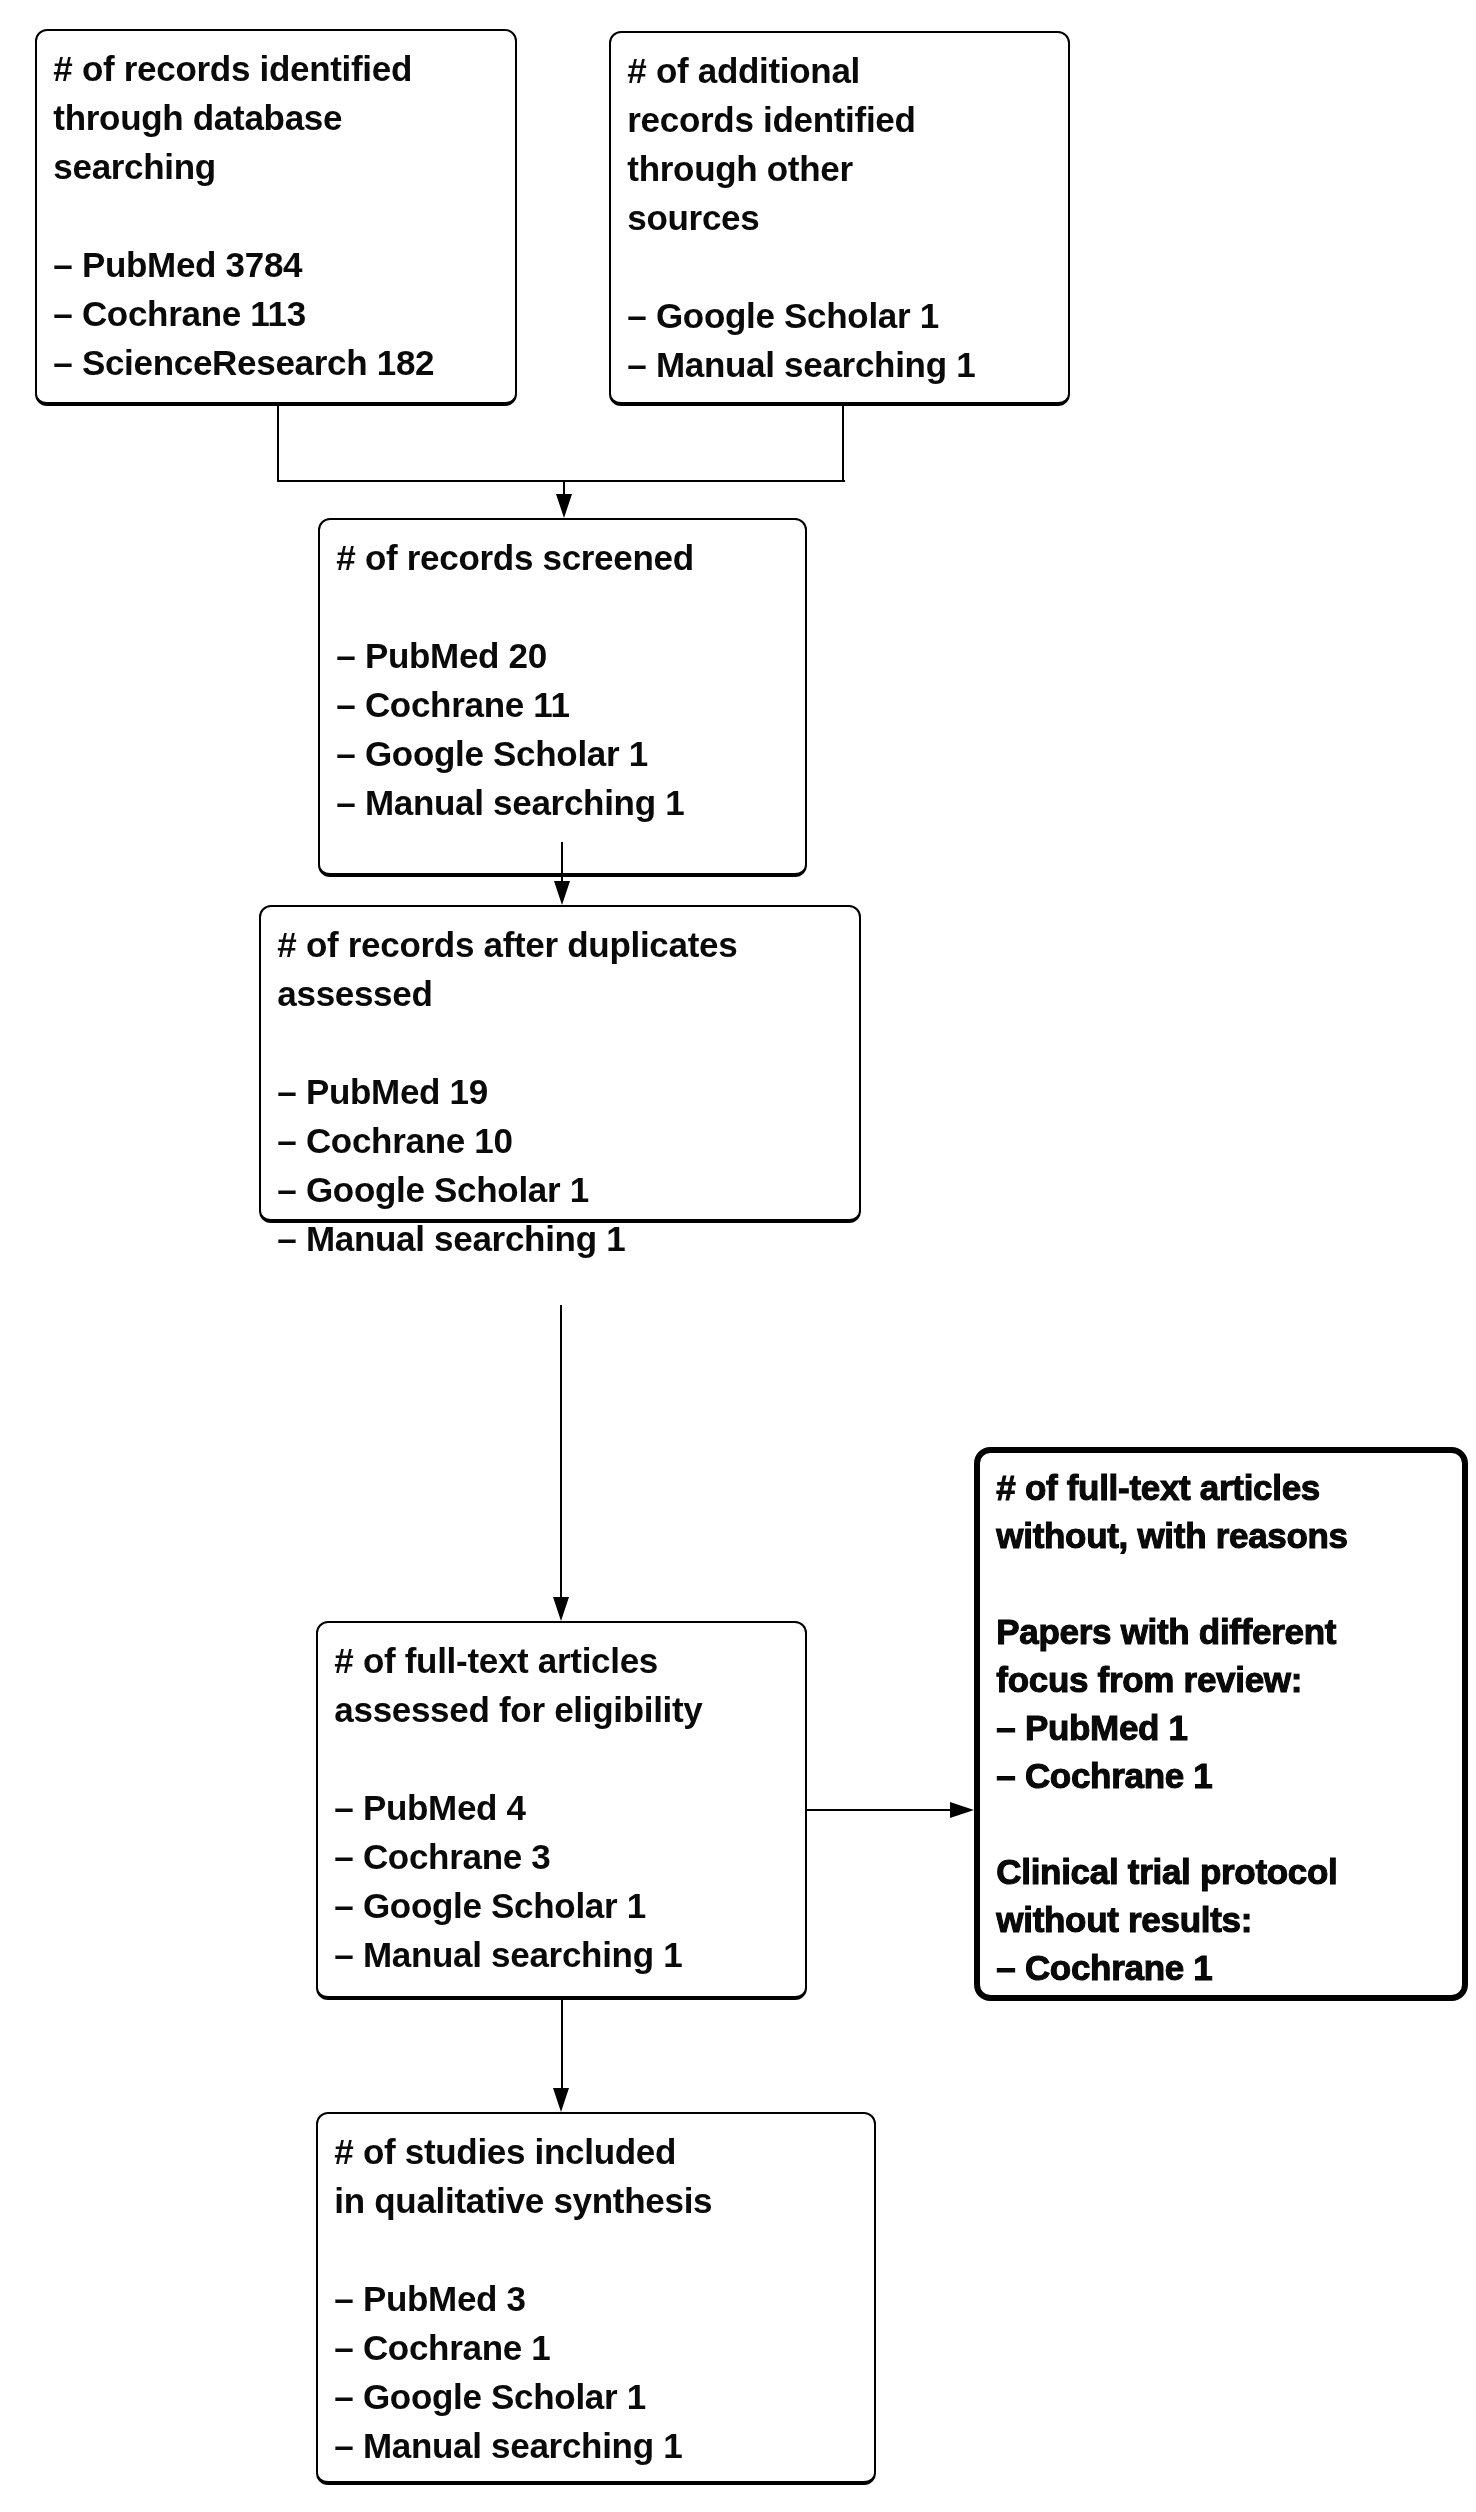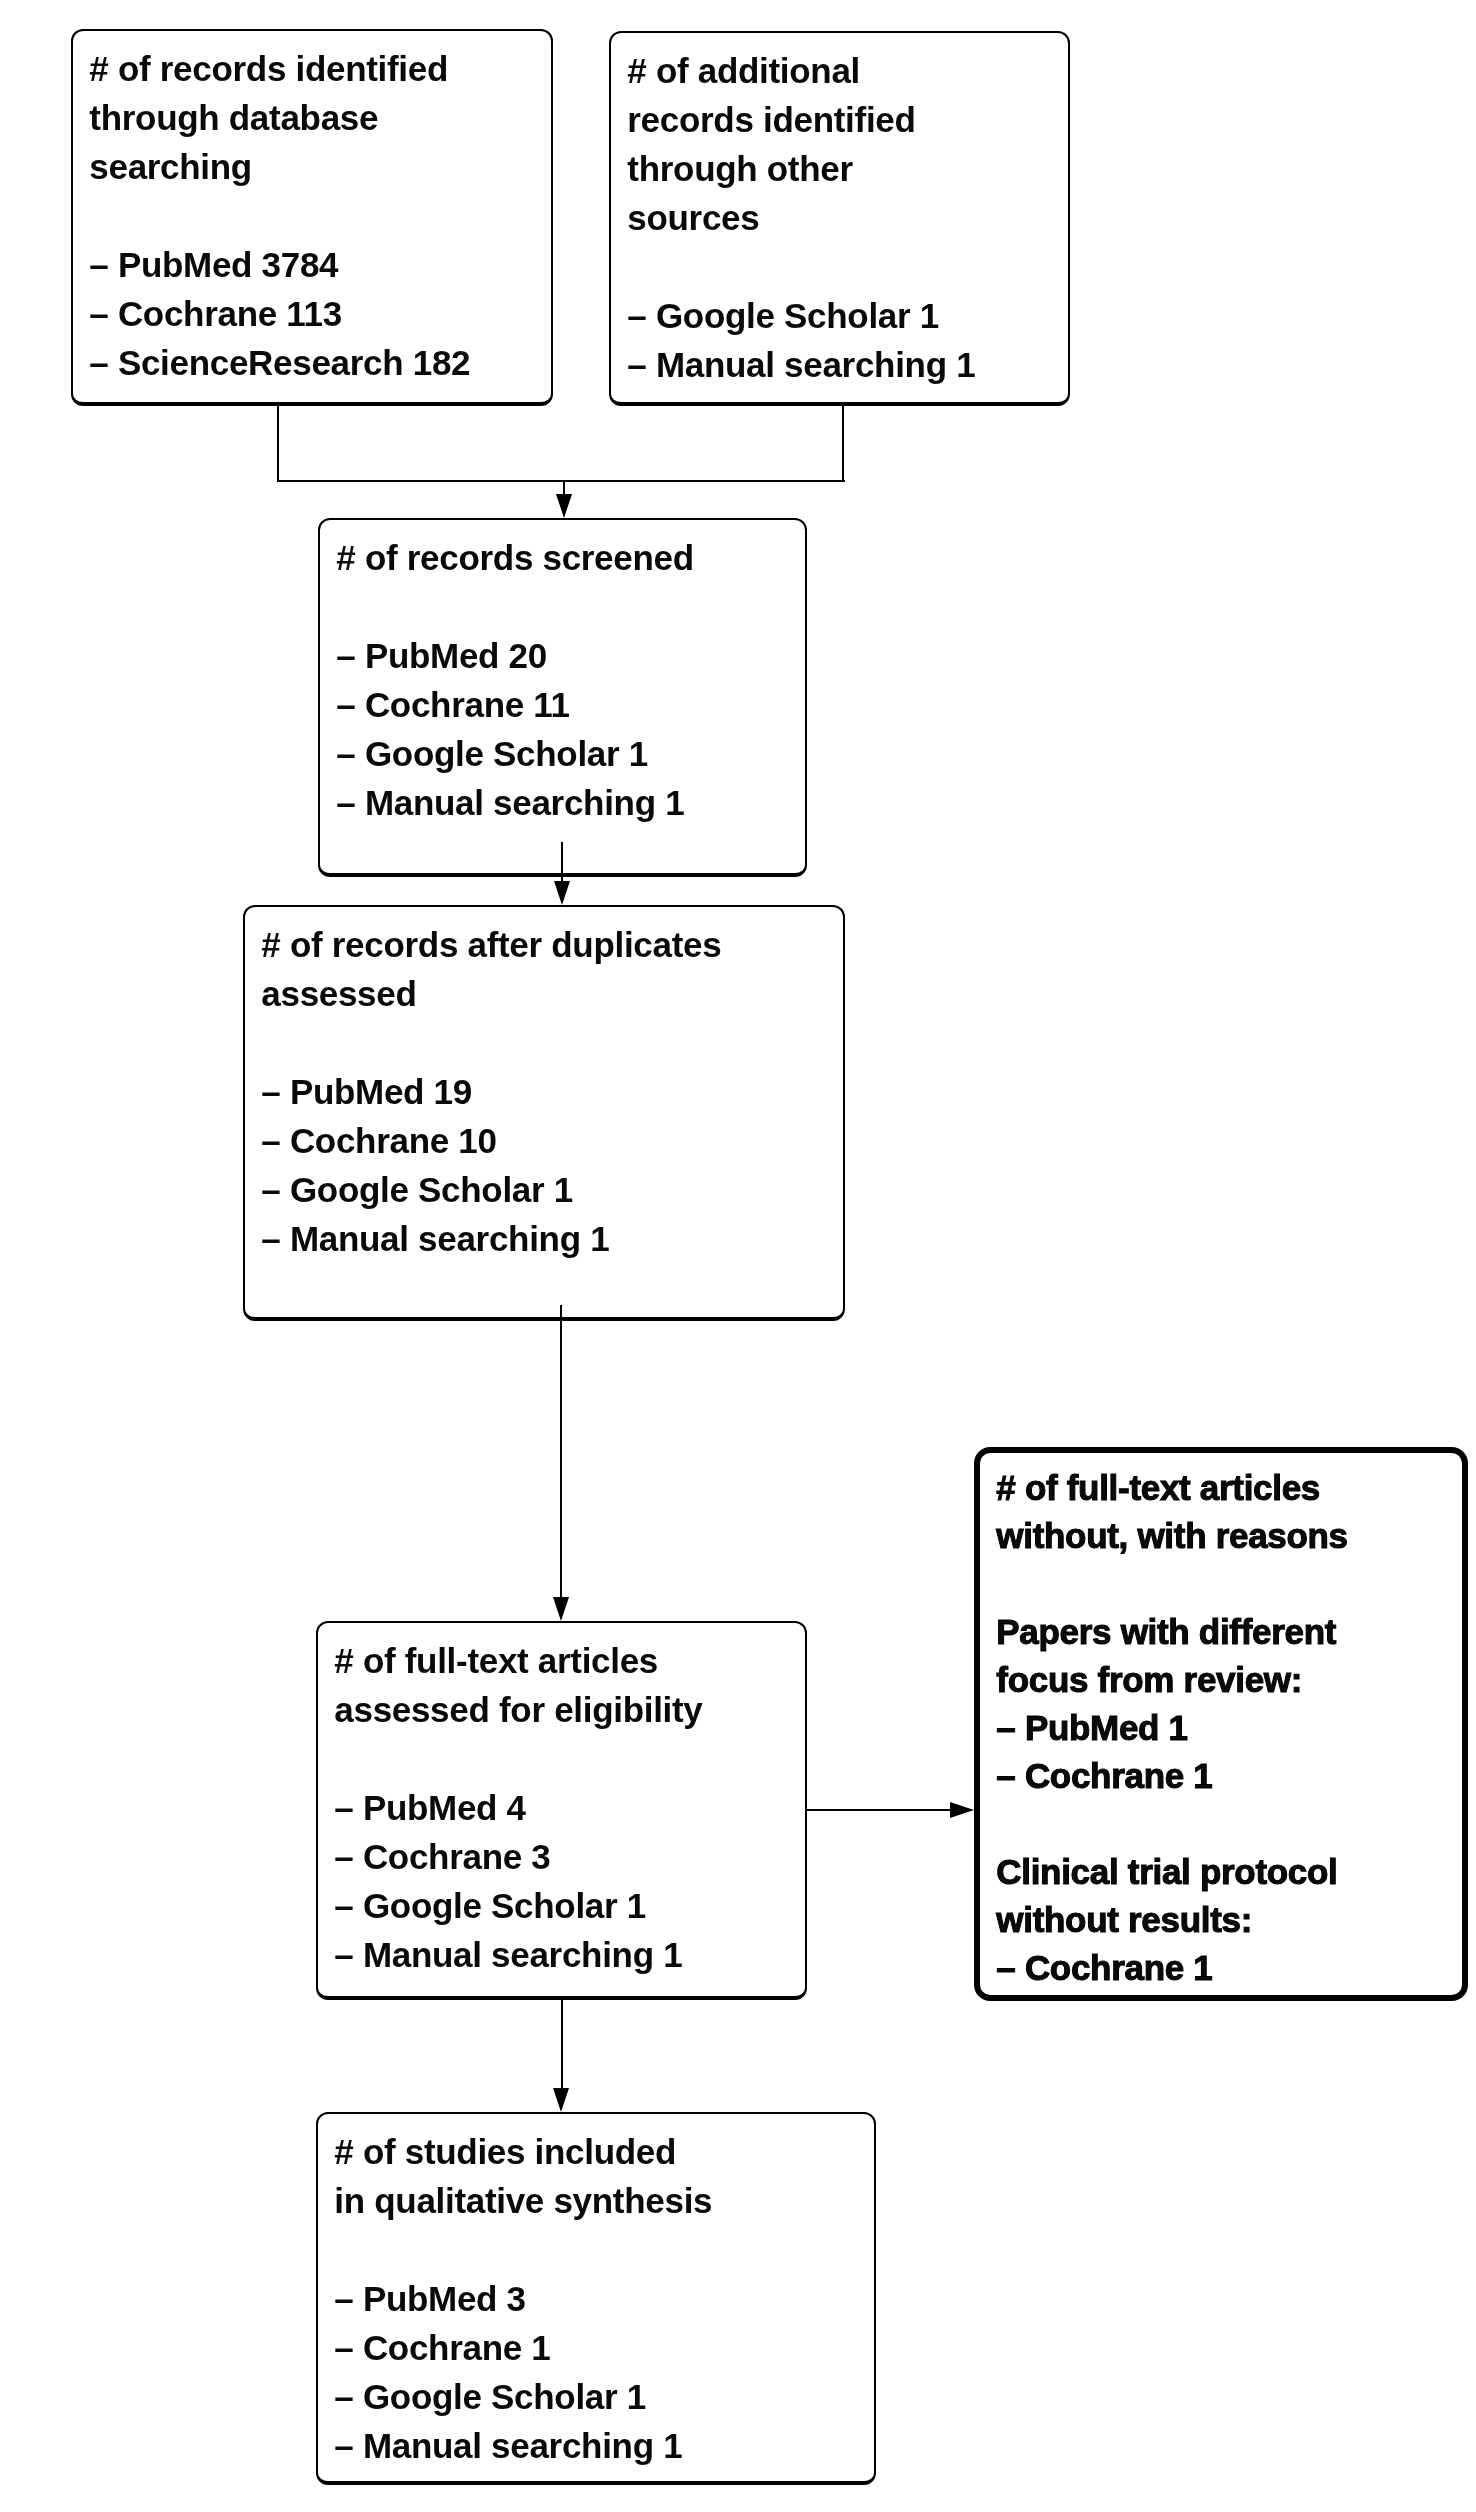--- a/index.html
+++ b/index.html
@@ -61,24 +61,24 @@
   .arrow-right {
     position: absolute;
     width: 0;
     height: 0;
     border-top: 8.7px solid transparent;
     border-bottom: 8.7px solid transparent;
     border-left: 24px solid #000000;
   }
 
   
-  #box-identified-db      { left: 35px;   top: 29px;   width: 482px;  height: 377px; margin-left: 36px; }
+  #box-identified-db      { left: 35px;   top: 29px;   width: 482px;  height: 377px; }
   #box-identified-other   { left: 609px; top: 31px;   width: 461px;  height: 375px; }
   #box-screened           { left: 318px;  top: 518px;  width: 489px;  height: 359px; }
-  #box-deduplicated       { left: 243px;  top: 905px; width: 602px; height: 416px; }
+  #box-deduplicated       { left: 259px;  top: 905px; width: 602px; height: 318px; }
   #box-fulltext-assessed  { left: 316px;  top: 1621px; width: 491px;  height: 379px; }
   #box-fulltext-excluded  { left: 974px; top: 1447px; width: 494px;  height: 554px; }
   #box-included           { left: 316px;  top: 2112px; width: 560px;  height: 373px; }
 </style>
 </head>
 <body>
 
 <div id="canvas">
 
   <div class="box" id="box-identified-db">

